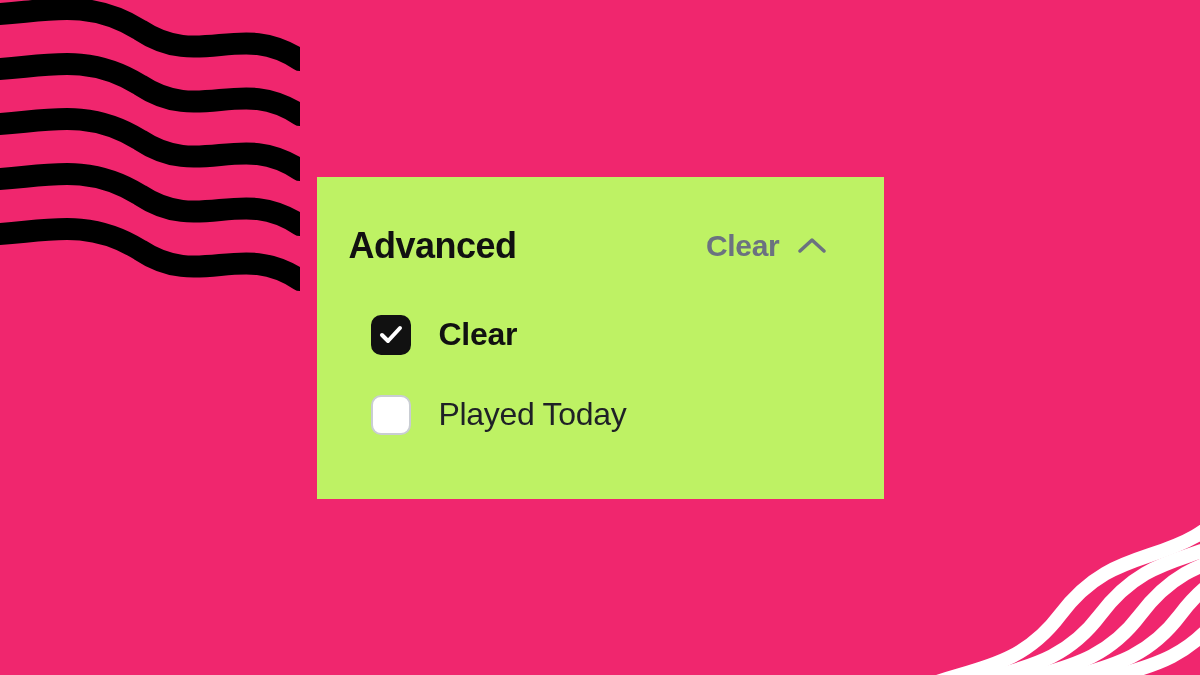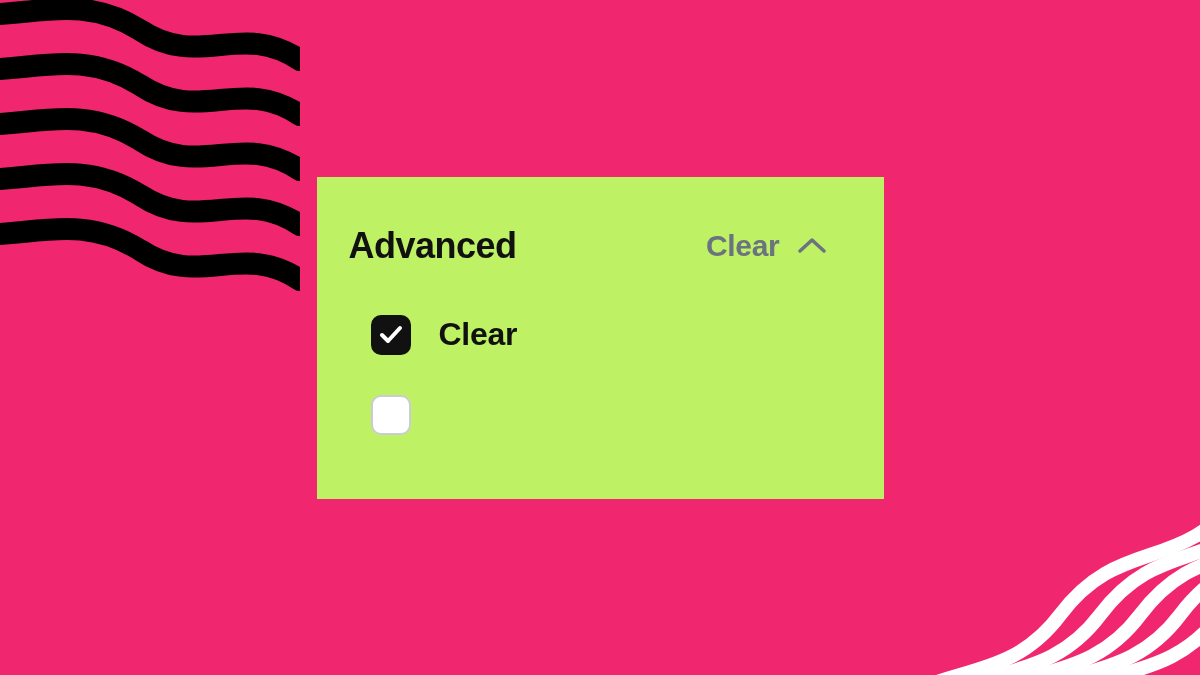--- a/index.html
+++ b/index.html
@@ -153,16 +153,17 @@
       <div class="checkbox checked">
         <svg width="24" height="20" viewBox="0 0 24 20">
           <path d="M 3 10 L 9 16 L 21 3" fill="none" stroke="#ffffff" stroke-width="4" stroke-linecap="round" stroke-linejoin="round"></path>
         </svg>
       </div>
       <span class="option-label bold">Clear</span>
     </div>
 
     <div class="option">
       <div class="checkbox"></div>
+      <span class="option-label">Played Today</span>
     </div>
 
   </div>
 </div>
 
 </body></html>

